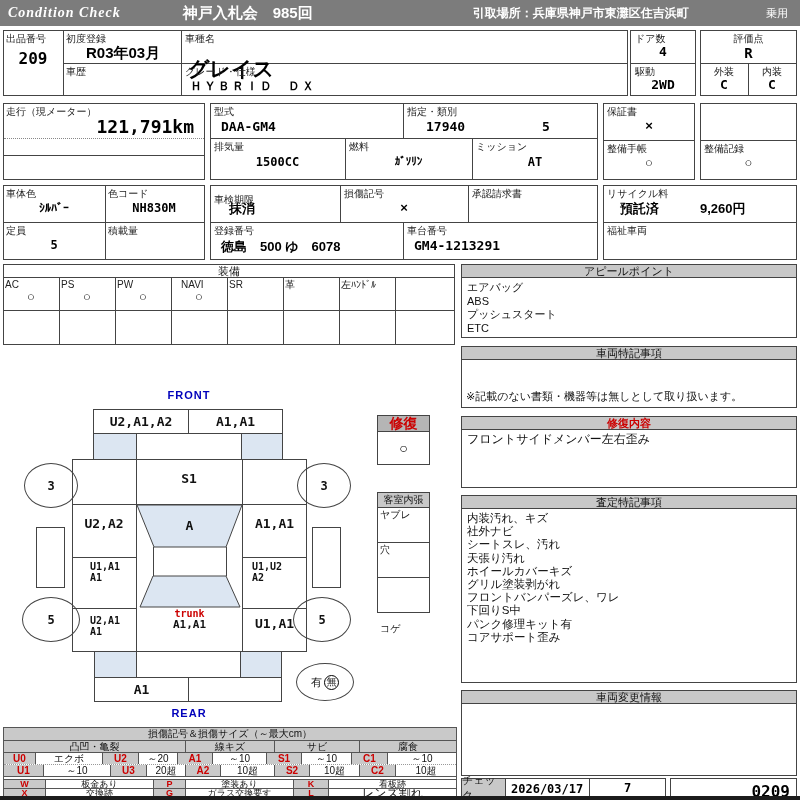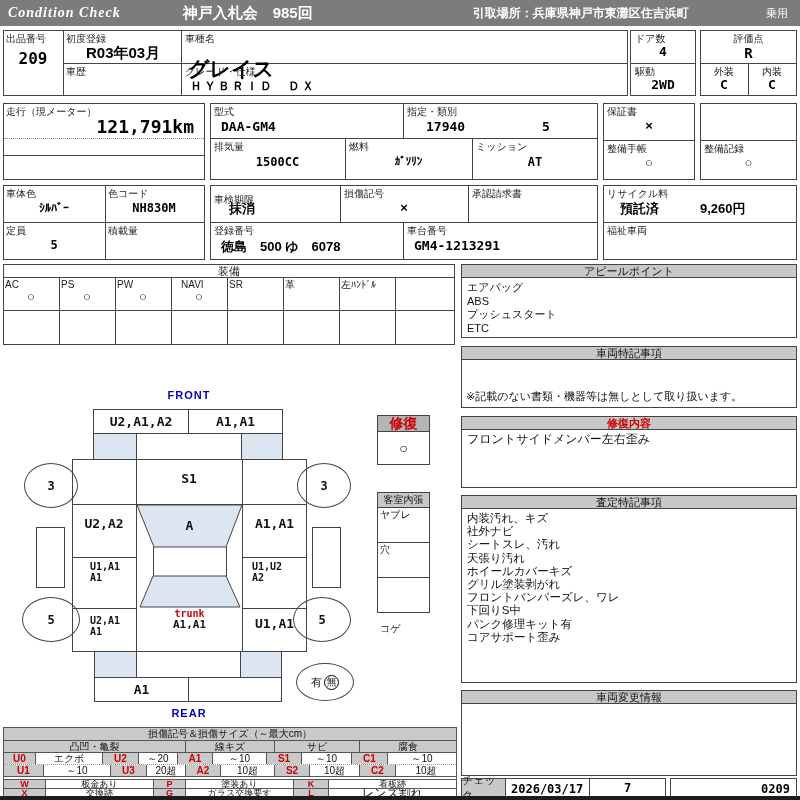--- a/index.html
+++ b/index.html
@@ -301,21 +301,21 @@
   <div class="sec" style="left:461px;top:690px;width:336px;height:86px;">
     <div class="sechdr">車両変更情報</div>
   </div>
 
   <div class="box flexrow" style="left:461px;top:778px;width:205px;height:19px;">
     <div class="cell ctr" style="width:44px;background:#c8c8c8;font-size:11px;">チェック</div>
     <div class="cell val" style="width:84px;font-size:12px;padding:3px 0 0 5px;">2026/03/17</div>
     <div class="cell last ctr val" style="flex:1;font-size:12px;">7</div>
   </div>
   <div class="box" style="left:670px;top:778px;width:127px;height:19px;">
-    <div class="val" style="text-align:right;padding:3px 6px 0 0;font-size:12px;">0209</div>
+    <div class="val" style="text-align:right;padding:3px 6px 0 0;font-size:16px;">0209</div>
   </div>
 
   <div class="abs bluelabel" style="left:158px;top:389px;width:62px;">FRONT</div>
 
   <div class="box flexrow" style="left:93px;top:409px;width:190px;height:25px;">
     <div class="cell ctr zone" style="position:relative;width:95px;">U2,A1,A2</div>
     <div class="cell last ctr zone" style="position:relative;flex:1;">A1,A1</div>
   </div>
 
   <div class="box blue" style="left:93px;top:433px;width:44px;height:27px;"></div>

